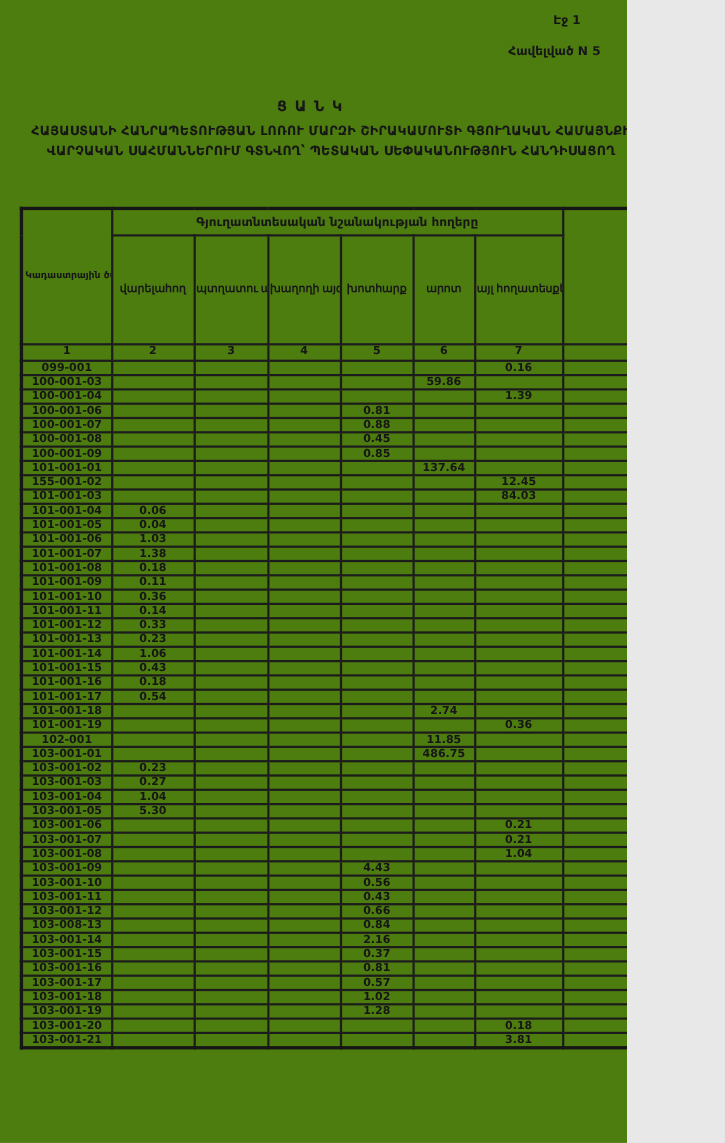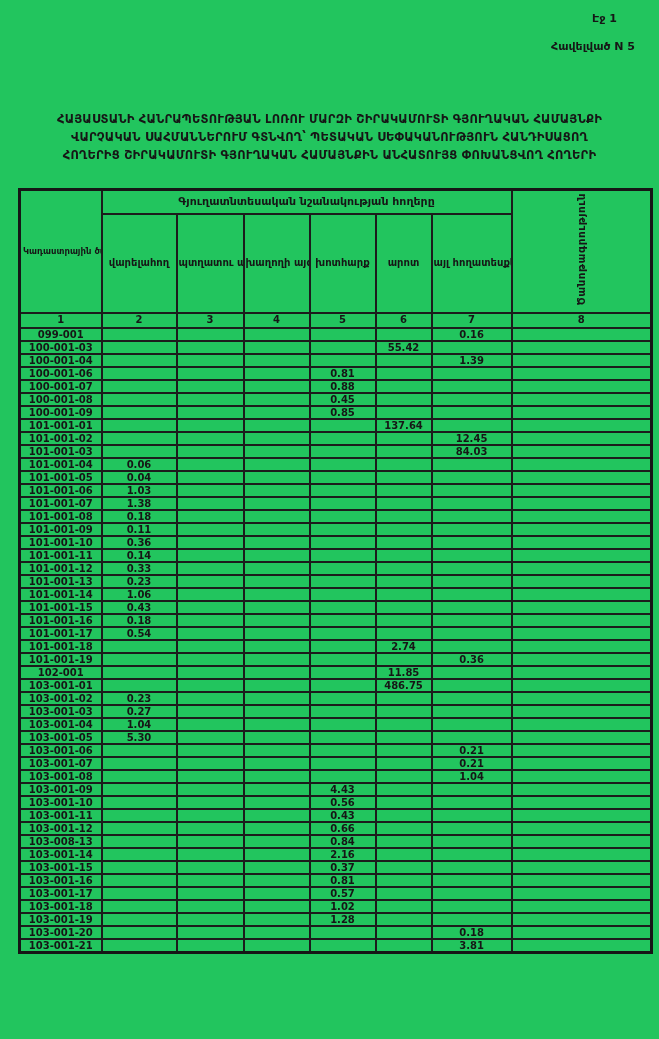--- a/index.html
+++ b/index.html
@@ -6,43 +6,43 @@
   html, body { background: #e8e8e8; }
   body {
     width: 659px; height: 1039px;
     margin: 0 auto;
     font-family: "DejaVu Sans", sans-serif;
     color: #161616;
     -webkit-font-smoothing: none;
   }
   .page {
     position: relative;
-    width: 659px; height: 1039px;
-    background: #22c55e;
+    width: 570px; height: 1039px;
+    background: #4d7c0f;
     overflow: hidden;
   }
   .page-num {
     position: absolute; top: 12px; right: 42px;
     font-size: 11px; font-weight: 700;
   }
   .annex {
     position: absolute; top: 40px; left: 0; right: 24px;
     text-align: right;
     font-size: 11px; font-weight: 700; line-height: 13.5px; padding-left: 32px;
   }
   .annex .annex-inner{
     display: inline-block; text-align: center;
   }
   .doc-title {
     position: absolute; top: 90px; left: 0; width: 100%;
     text-align: center;
     font-size: 13px; font-weight: 700; letter-spacing: 7px;
   }
   .doc-subtitle {
-    position: absolute; top: 110px; left: 0; width: 100%;
+    position: absolute; top: 110px; left: 16px; width: 100%;
     text-align: center;
     font-size: 11.5px; font-weight: 700; line-height: 18px;
     letter-spacing: 0.2px;
   }
   table.land-table {
     position: absolute; top: 188px; left: 18px;
     width: 632px;
     border-collapse: collapse;
     table-layout: fixed;
     border: 3px solid #161616;
@@ -50,21 +50,21 @@
   table.land-table th, table.land-table td {
     border: 2px solid #1c1c1c;
     font-weight: 700;
     text-align: center;
     vertical-align: middle;
     overflow: hidden;
     white-space: nowrap;
   }
   th.group-head { font-size: 11px; height: 22px; padding: 1px 2px; }
   th.col1-head  { font-size: 8.5px; white-space: normal; line-height: 10px; padding: 2px; }
-  th.sub-head   { font-size: 10px; white-space: normal; line-height: 12px; height: 90px; padding: 2px 1px; }
+  th.sub-head   { font-size: 10px; white-space: normal; line-height: 12px; height: 90px; padding: 2px 1px; font-family: Liberation Serif, serif; }
   th.note-head  { padding: 2px; }
   th.note-head .vtext {
     writing-mode: vertical-rl;
     transform: rotate(180deg);
     display: inline-block;
     font-size: 10.5px;
     letter-spacing: 0.5px;
   }
   tr.num-row td { font-size: 10px; height: 15px; line-height: 12px; padding: 0; }
   tbody.data td {
@@ -77,25 +77,25 @@
 <div class="page">
 
   <div class="page-num">Էջ 1</div>
 
   <div class="annex">
     <div class="annex-inner">
       <div>Հավելված N 5</div>
     </div>
   </div>
 
+  <div class="doc-title">ՑԱՆԿ</div>
 
   <div class="doc-subtitle">
     <div>ՀԱՅԱՍՏԱՆԻ ՀԱՆՐԱՊԵՏՈՒԹՅԱՆ ԼՈՌՈՒ ՄԱՐԶԻ ՇԻՐԱԿԱՄՈՒՏԻ ԳՅՈՒՂԱԿԱՆ ՀԱՄԱՅՆՔԻ</div>
     <div>ՎԱՐՉԱԿԱՆ ՍԱՀՄԱՆՆԵՐՈՒՄ ԳՏՆՎՈՂ՝ ՊԵՏԱԿԱՆ ՍԵՓԱԿԱՆՈՒԹՅՈՒՆ ՀԱՆԴԻՍԱՑՈՂ</div>
-    <div>ՀՈՂԵՐԻՑ ՇԻՐԱԿԱՄՈՒՏԻ ԳՅՈՒՂԱԿԱՆ ՀԱՄԱՅՆՔԻՆ ԱՆՀԱՏՈՒՅՑ ՓՈԽԱՆՑՎՈՂ ՀՈՂԵՐԻ</div>
   </div>
 
   <table class="land-table">
     <colgroup>
       <col style="width:82px">
         <col style="width:75px">
         <col style="width:67px">
       <col style="width:66px">
         <col style="width:66px">
         <col style="width:56px">
@@ -139,21 +139,21 @@
           <td></td>
           <td>0.16</td>
           <td></td>
         </tr>
         <tr>
           <td>100-001-03</td>
           <td></td>
           <td></td>
           <td></td>
           <td></td>
-          <td>55.42</td>
+          <td>59.86</td>
           <td></td>
           <td></td>
         </tr>
         <tr>
           <td>100-001-04</td>
           <td></td>
           <td></td>
           <td></td>
           <td></td>
           <td></td>
@@ -204,21 +204,21 @@
           <td>101-001-01</td>
           <td></td>
           <td></td>
           <td></td>
           <td></td>
           <td>137.64</td>
           <td></td>
           <td></td>
         </tr>
         <tr>
-          <td>101-001-02</td>
+          <td>155-001-02</td>
           <td></td>
           <td></td>
           <td></td>
           <td></td>
           <td></td>
           <td>12.45</td>
           <td></td>
         </tr>
         <tr>
           <td>101-001-03</td>

